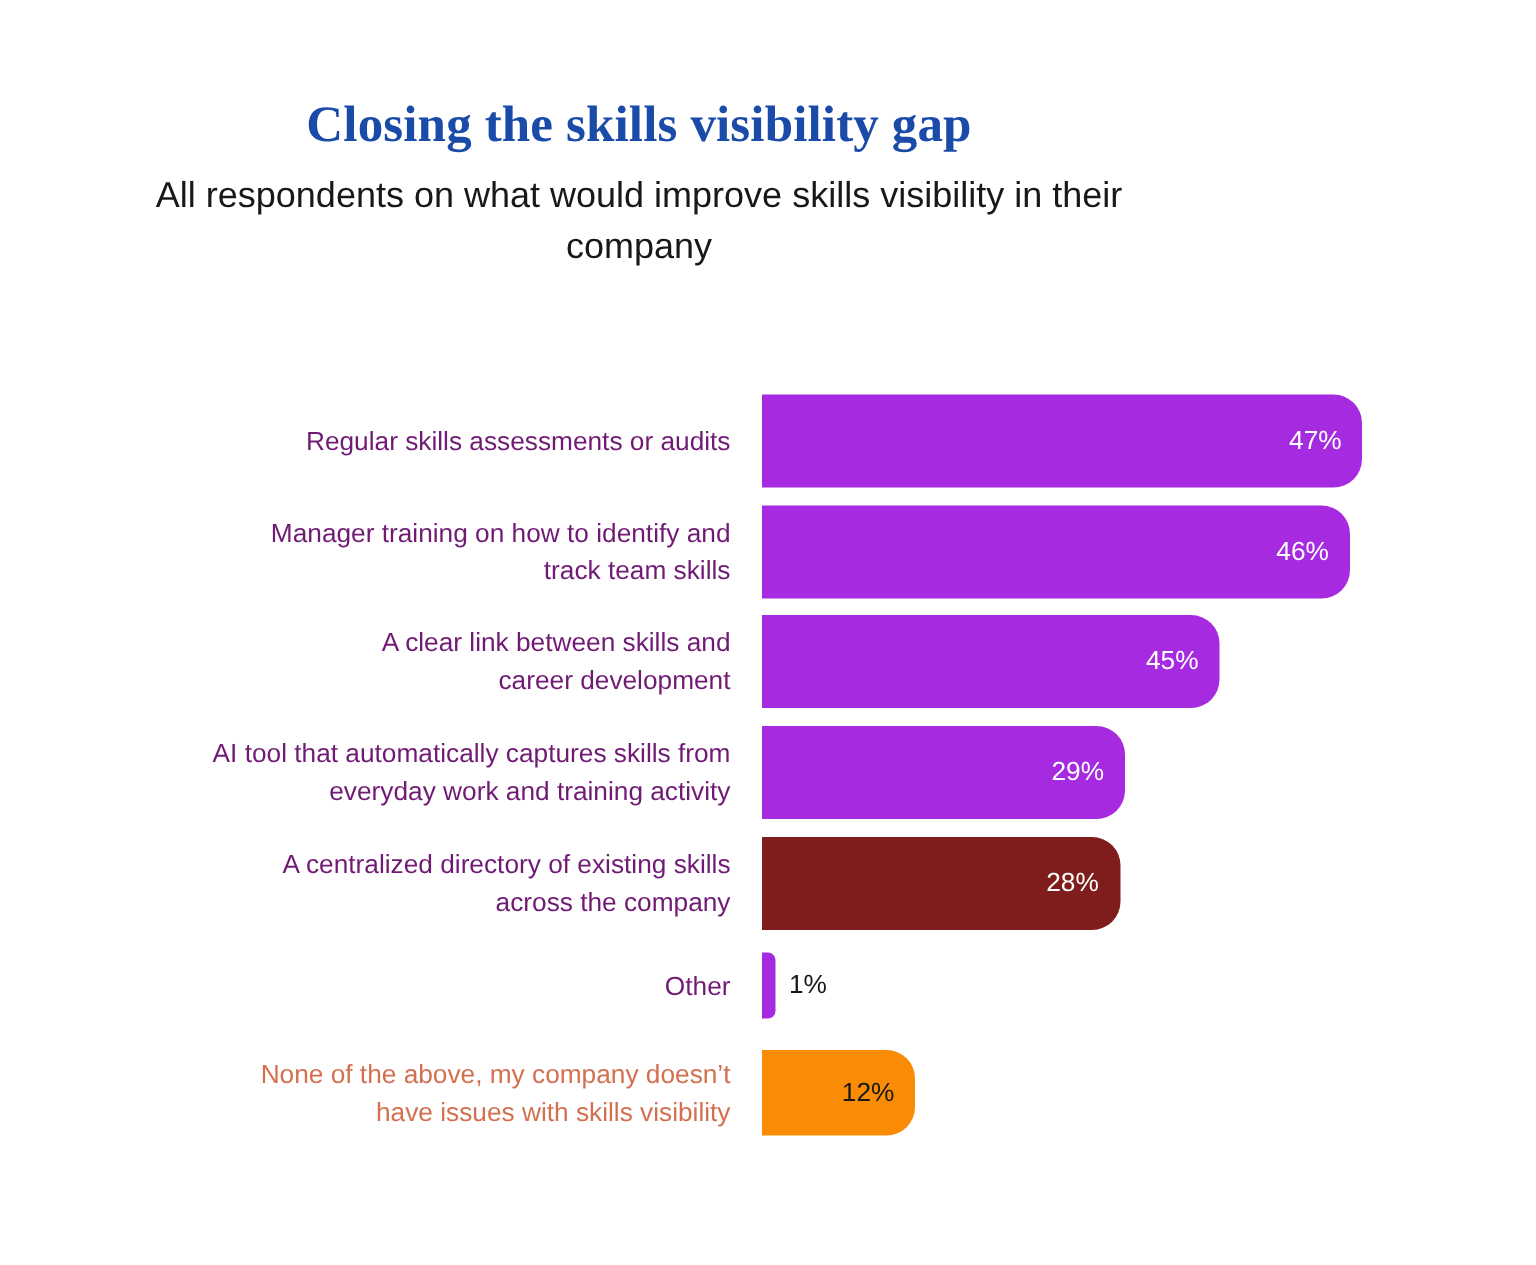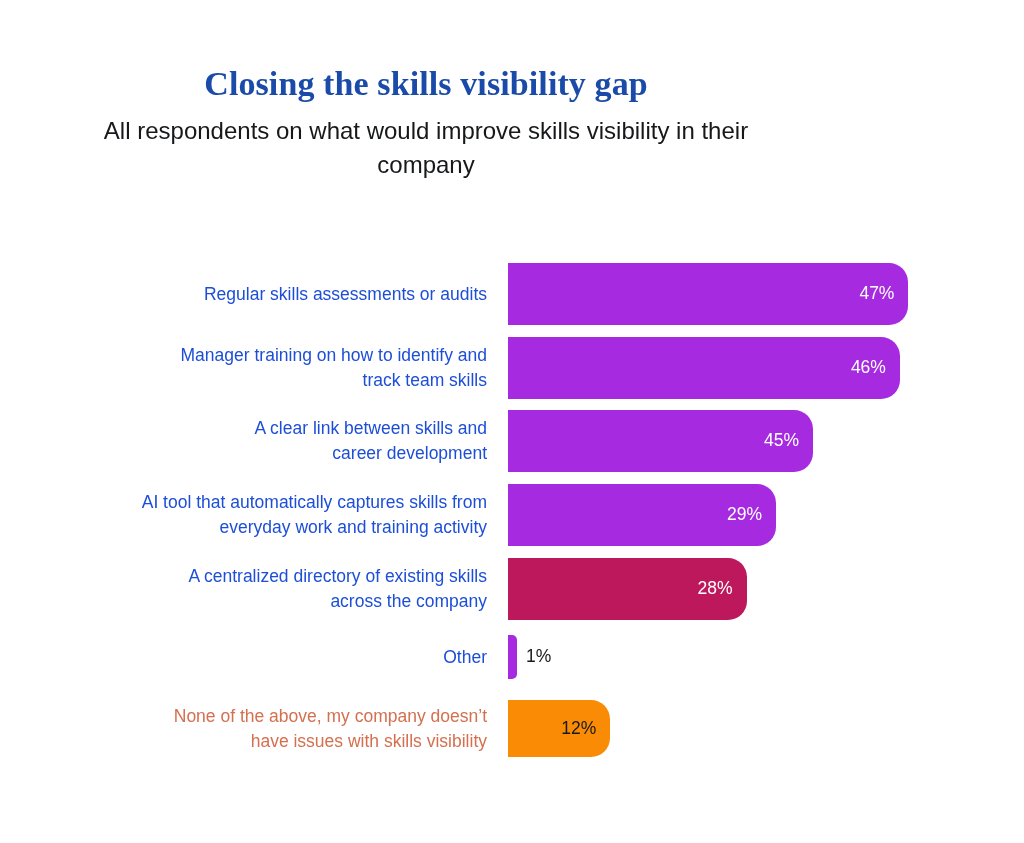--- a/index.html
+++ b/index.html
@@ -68,21 +68,21 @@
   }
 
   .cat-label {
     position: absolute;
     right: 537px;           
     width: 420px;
     text-align: right;
     font-family: "Liberation Sans", sans-serif;
     font-size: 17.5px;
     line-height: 25px;
-    color: #1d4ed8;
+    color: #701a75;
     white-space: pre-line;
   }
   .cat-label.highlight {
     color: #d4704f;
   }
 
   .bar-track {
     position: absolute;
     left: 508px;
     top: 0;
@@ -153,30 +153,30 @@
         <div class="bar-track">
           <div class="bar" style="width: 305px; background: rgb(166, 43, 224);">
             <span class="bar-value inside-light">45%</span>
           </div>
         </div>
       </div>
       <div class="bar-row" style="top: 236px; height: 62px;">
         <div class="cat-label" style="top: 6px;">AI tool that automatically captures skills from
 everyday work and training activity</div>
         <div class="bar-track">
-          <div class="bar" style="width: 268px; background: rgb(166, 43, 224);">
+          <div class="bar" style="width: 242px; background: rgb(166, 43, 224);">
             <span class="bar-value inside-light">29%</span>
           </div>
         </div>
       </div>
       <div class="bar-row" style="top: 310px; height: 62px;">
         <div class="cat-label" style="top: 6px;">A centralized directory of existing skills
 across the company</div>
         <div class="bar-track">
-          <div class="bar" style="width: 238.56px; background: #be185d;">
+          <div class="bar" style="width: 238.56px; background: #7f1d1d;">
             <span class="bar-value inside-light">28%</span>
           </div>
         </div>
       </div>
       <div class="bar-row" style="top: 387px; height: 44px;">
         <div class="cat-label" style="top: 9.5px;">Other</div>
         <div class="bar-track">
           <div class="bar" style="width: 9px; background: rgb(166, 43, 224); border-radius: 0px 5px 5px 0px;">
             <span class="bar-value outside">1%</span>
           </div>

